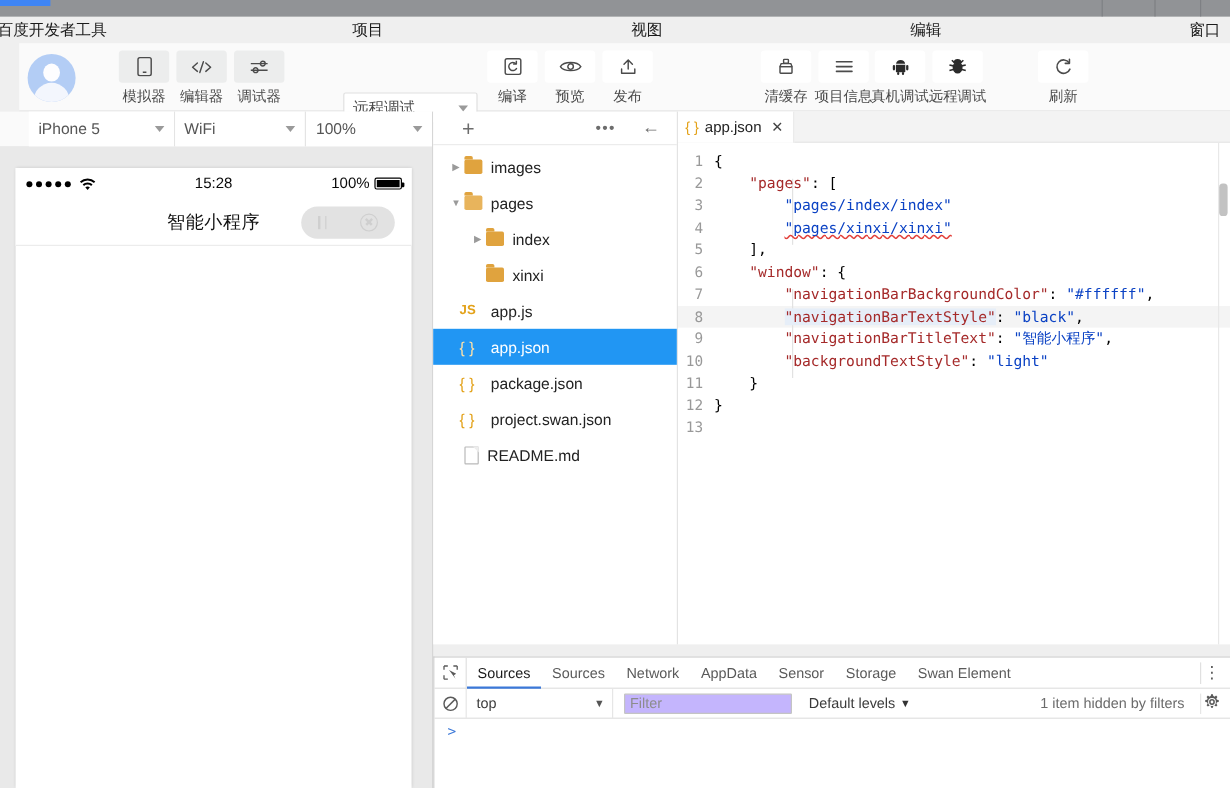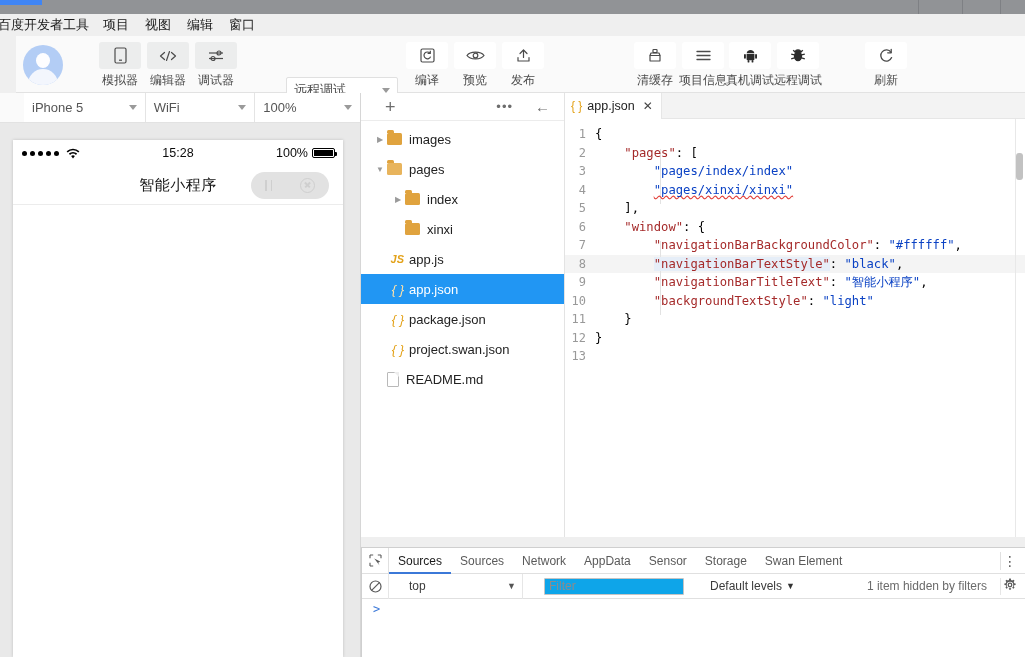--- a/index.html
+++ b/index.html
@@ -24,21 +24,21 @@
     background: #3f85f5;
   }
   .win-ctrl-sep { position: absolute; top: 0; width: 1px; height: 14px; background: #7e8084; }
 
   
   .menubar {
     position: absolute; left: 0; top: 14px; width: 1025px; height: 22px;
     background: #efefef;
     display: flex; align-items: center;
     padding-left: 0px;
-    font-size: 13px; color: #1b1b1b;
+    font-size: 13px; color: #1b1b1b; justify-content: space-between;
   }
   .menubar .brand { padding: 0 6px 0 0; margin-left: -2px; font-size: 13px; }
   .menubar .mi { padding: 0 8px; font-size: 13px; cursor: default; }
 
   
   .toolbar {
     position: absolute; left: 16px; top: 36px; width: 1025px; height: 57px;
     background: #fafafa;
     border-bottom: 1px solid #e2e2e2;
   }
@@ -161,21 +161,21 @@
     font-size: 8px;
   }
   .folder {
     width: 15px; height: 12px; background: #e0a33e; border-radius: 1.5px; position: relative; margin-right: 7px;
     flex: 0 0 auto;
   }
   .folder::before {
     content:""; position:absolute; left:0; top:-3px; width: 7px; height: 3px; background:#e0a33e; border-radius: 1.5px 1.5px 0 0;
   }
   .folder.open { background: #e8b45c; }
-  .ftype { width: 21px; text-align: right; margin-right: 5px; font-size: 11px; font-weight: bold; flex: 0 0 auto; font-style: italic; }
+  .ftype { width: 21px; text-align: left; margin-right: 5px; font-size: 11px; font-weight: bold; flex: 0 0 auto; }
   .ftype.js { color: #e3a21a; }
   .ftype.json { color: #e3a21a; font-weight: normal; font-size: 13px; }
   .node.sel .ftype.json { color: #ffe2a8; }
   .doc {
     width: 12px; height: 15px; border: 1px solid #b9b9b9; background: #fff; border-radius: 1px;
     margin-right: 7px; margin-left: 4px; position: relative; flex: 0 0 auto;
   }
   .doc::after { content:""; position:absolute; right:-1px; top:-1px; border-width: 0 5px 5px 0; border-style: solid;
                 border-color: transparent #ededed transparent transparent; }
 
@@ -240,35 +240,35 @@
   .dt-inspect {
     width: 27px; height: 26px; display: flex; align-items: center; justify-content: center;
     border-right: 1px solid #e0e0e0; color: #5a5a5a;
   }
   .dt-tab { padding: 0 9px; height: 26px; display: flex; align-items: center; cursor: default; }
   .dt-tab.active { color: #1a1a1a; box-shadow: inset 0 -2px 0 #3b78d8; }
   .dt-menu { position: absolute; right: 8px; color: #5a5a5a; font-size: 14px; letter-spacing: 0; }
   .dt-menu-sep { position: absolute; right: 24px; top: 4px; width: 1px; height: 18px; background: #e0e0e0; }
 
   .dt-filters {
-    height: 25px; display: flex; align-items: center; gap: 12px;
+    height: 25px; display: flex; align-items: center; gap: 0;
     border-bottom: 1px solid #e0e0e0; font-size: 12px; color: #3b3b3b; position: relative;
   }
   .dt-clear {
     width: 27px; display: flex; align-items: center; justify-content: center;
     border-right: 1px solid #e6e6e6; height: 25px; color: #5a5a5a;
   }
   .ctx-select {
     width: 122px; height: 25px; display: flex; align-items: center; justify-content: space-between;
     padding: 0 6px 0 8px; border-right: 1px solid #e6e6e6;
   }
   .filter-input {
     width: 140px; height: 17px; margin-left: 9px; border: 1px solid #c4c4c4; border-radius: 1px;
     font-size: 12px; color: #333; padding: 0 4px; font-family: "Liberation Sans", sans-serif;
-    background: #0ea5e9;
+    background: #c4b5fd;
   }
   .filter-input::placeholder { color: #8c8c8c; }
   .lvl { margin-left: 14px; display: flex; align-items: center; gap: 4px; }
   .dt-hidden { position: absolute; right: 38px; color: #6b6b6b; font-size: 12px; }
   .dt-gear { position: absolute; right: 8px; color: #5a5a5a; font-size: 14px; }
   .dt-gear-sep { position: absolute; right: 24px; top: 4px; width: 1px; height: 17px; background: #e6e6e6; }
 
   .dt-console { height: 57px; font-family: "DejaVu Sans Mono", monospace; font-size: 12px; }
   .dt-prompt { display: flex; align-items: center; height: 19px; padding-left: 11px; color: #3b78d8; font-size: 12px; }
 

